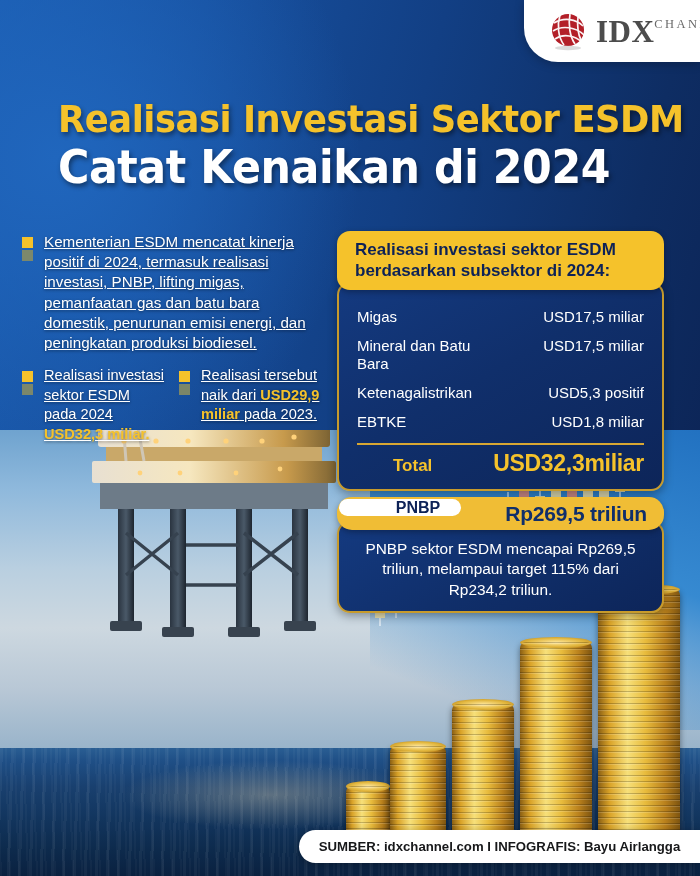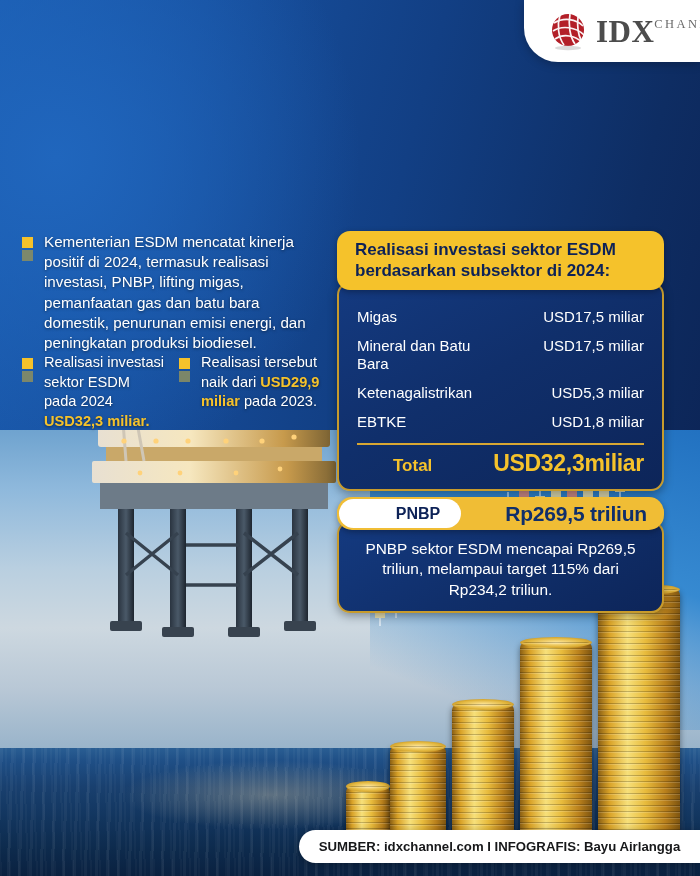--- a/index.html
+++ b/index.html
@@ -118,23 +118,24 @@
 
   
   .bullets{ position:absolute; left:22px; top:232px; width:300px; }
   .bullet{ position:relative; display:flex; gap:11px; }
   .mark{ flex:0 0 auto; width:11px; padding-top:5px; }
   .mark i{ display:block; width:11px; height:11px; background:#f5c22b; }
   .mark i.dim{ background:#8d8f5f; margin-top:2px; opacity:.85; }
   .btxt{
     color:#ffffff; font-size:15.2px; line-height:1.33;
     text-shadow:0 1px 3px rgba(0,0,0,.5);
+    text-decoration:underline;
   }
   .btxt b{ color:#f5c22b; font-weight:700; }
-  .bullet-cols{ display:flex; gap:14px; }
+  .bullet-cols{ display:flex; gap:14px; margin-top:13px; }
   .bullet-cols .bullet{ width:143px; }
   .bullet-cols .btxt{ font-size:14.6px; line-height:1.34; }
 
   
   .panel{ position:absolute; left:337px; top:231px; width:327px; }
   .panel-head{
     background:#f5c22b;
     color:#0d2257;
     border-radius:13px;
     padding:9px 16px 9px 18px;
@@ -166,21 +167,21 @@
   .pnbp-head{
     position:relative; z-index:3;
     background:#f0bd35;
     border-radius:15px;
     height:33px;
     display:flex; align-items:center;
     box-shadow:0 2px 6px rgba(0,0,0,.3);
   }
   .pnbp-pill{
     position:absolute; left:2px; top:2px;
-    width:122px; height:29px;
+    width:122px; height:17px;
     background:#ffffff; border-radius:15px;
     display:flex; align-items:center; justify-content:center;
     color:#0d2257; font-size:16px; font-weight:700;padding-left:36px;
   }
   .pnbp-amount{
     margin-left:auto; margin-right:17px;
     color:#102f6b; font-size:21px; font-weight:700; letter-spacing:-.2px;
   }
   .pnbp-body{
     margin-top:-9px;
@@ -355,20 +356,24 @@
         <path d="M30 6 C29 16, 31 25, 33 29"></path>
       </g>
       <ellipse cx="20" cy="37" rx="13" ry="2.2" fill="#bdbdbd" opacity=".55"></ellipse>
     </svg>
     <div class="logo-text">
       <span class="logo-idx">IDX</span>
       <span class="logo-channel">CHANNEL</span>
     </div>
   </div>
 
+  <div class="title">
+    <div class="title-line title-1">Realisasi Investasi Sektor ESDM</div>
+    <div class="title-line title-2">Catat Kenaikan di 2024</div>
+  </div>
 
   <div class="bullets">
     <div class="bullet">
       <span class="mark">
           <i></i>
           <i class="dim"></i>
         </span>
       <span class="btxt">Kementerian ESDM mencatat kinerja positif di 2024, termasuk realisasi investasi, PNBP, lifting migas, pemanfaatan gas dan batu bara domestik, penurunan emisi energi, dan peningkatan produksi biodiesel.</span>
     </div>
 
@@ -398,21 +403,21 @@
           <tr>
             <td>Migas</td>
             <td class="val">USD17,5 miliar</td>
           </tr>
           <tr>
             <td>Mineral dan Batu Bara</td>
             <td class="val">USD17,5 miliar</td>
           </tr>
           <tr>
             <td>Ketenagalistrikan</td>
-            <td class="val">USD5,3 miliar</td>
+            <td class="val">USD5,3 positif</td>
           </tr>
           <tr>
             <td>EBTKE</td>
             <td class="val">USD1,8 miliar</td>
           </tr>
         </tbody>
       </table>
       <div class="total-rule"></div>
       <div class="total-row">
         <span class="total-label">Total</span>

